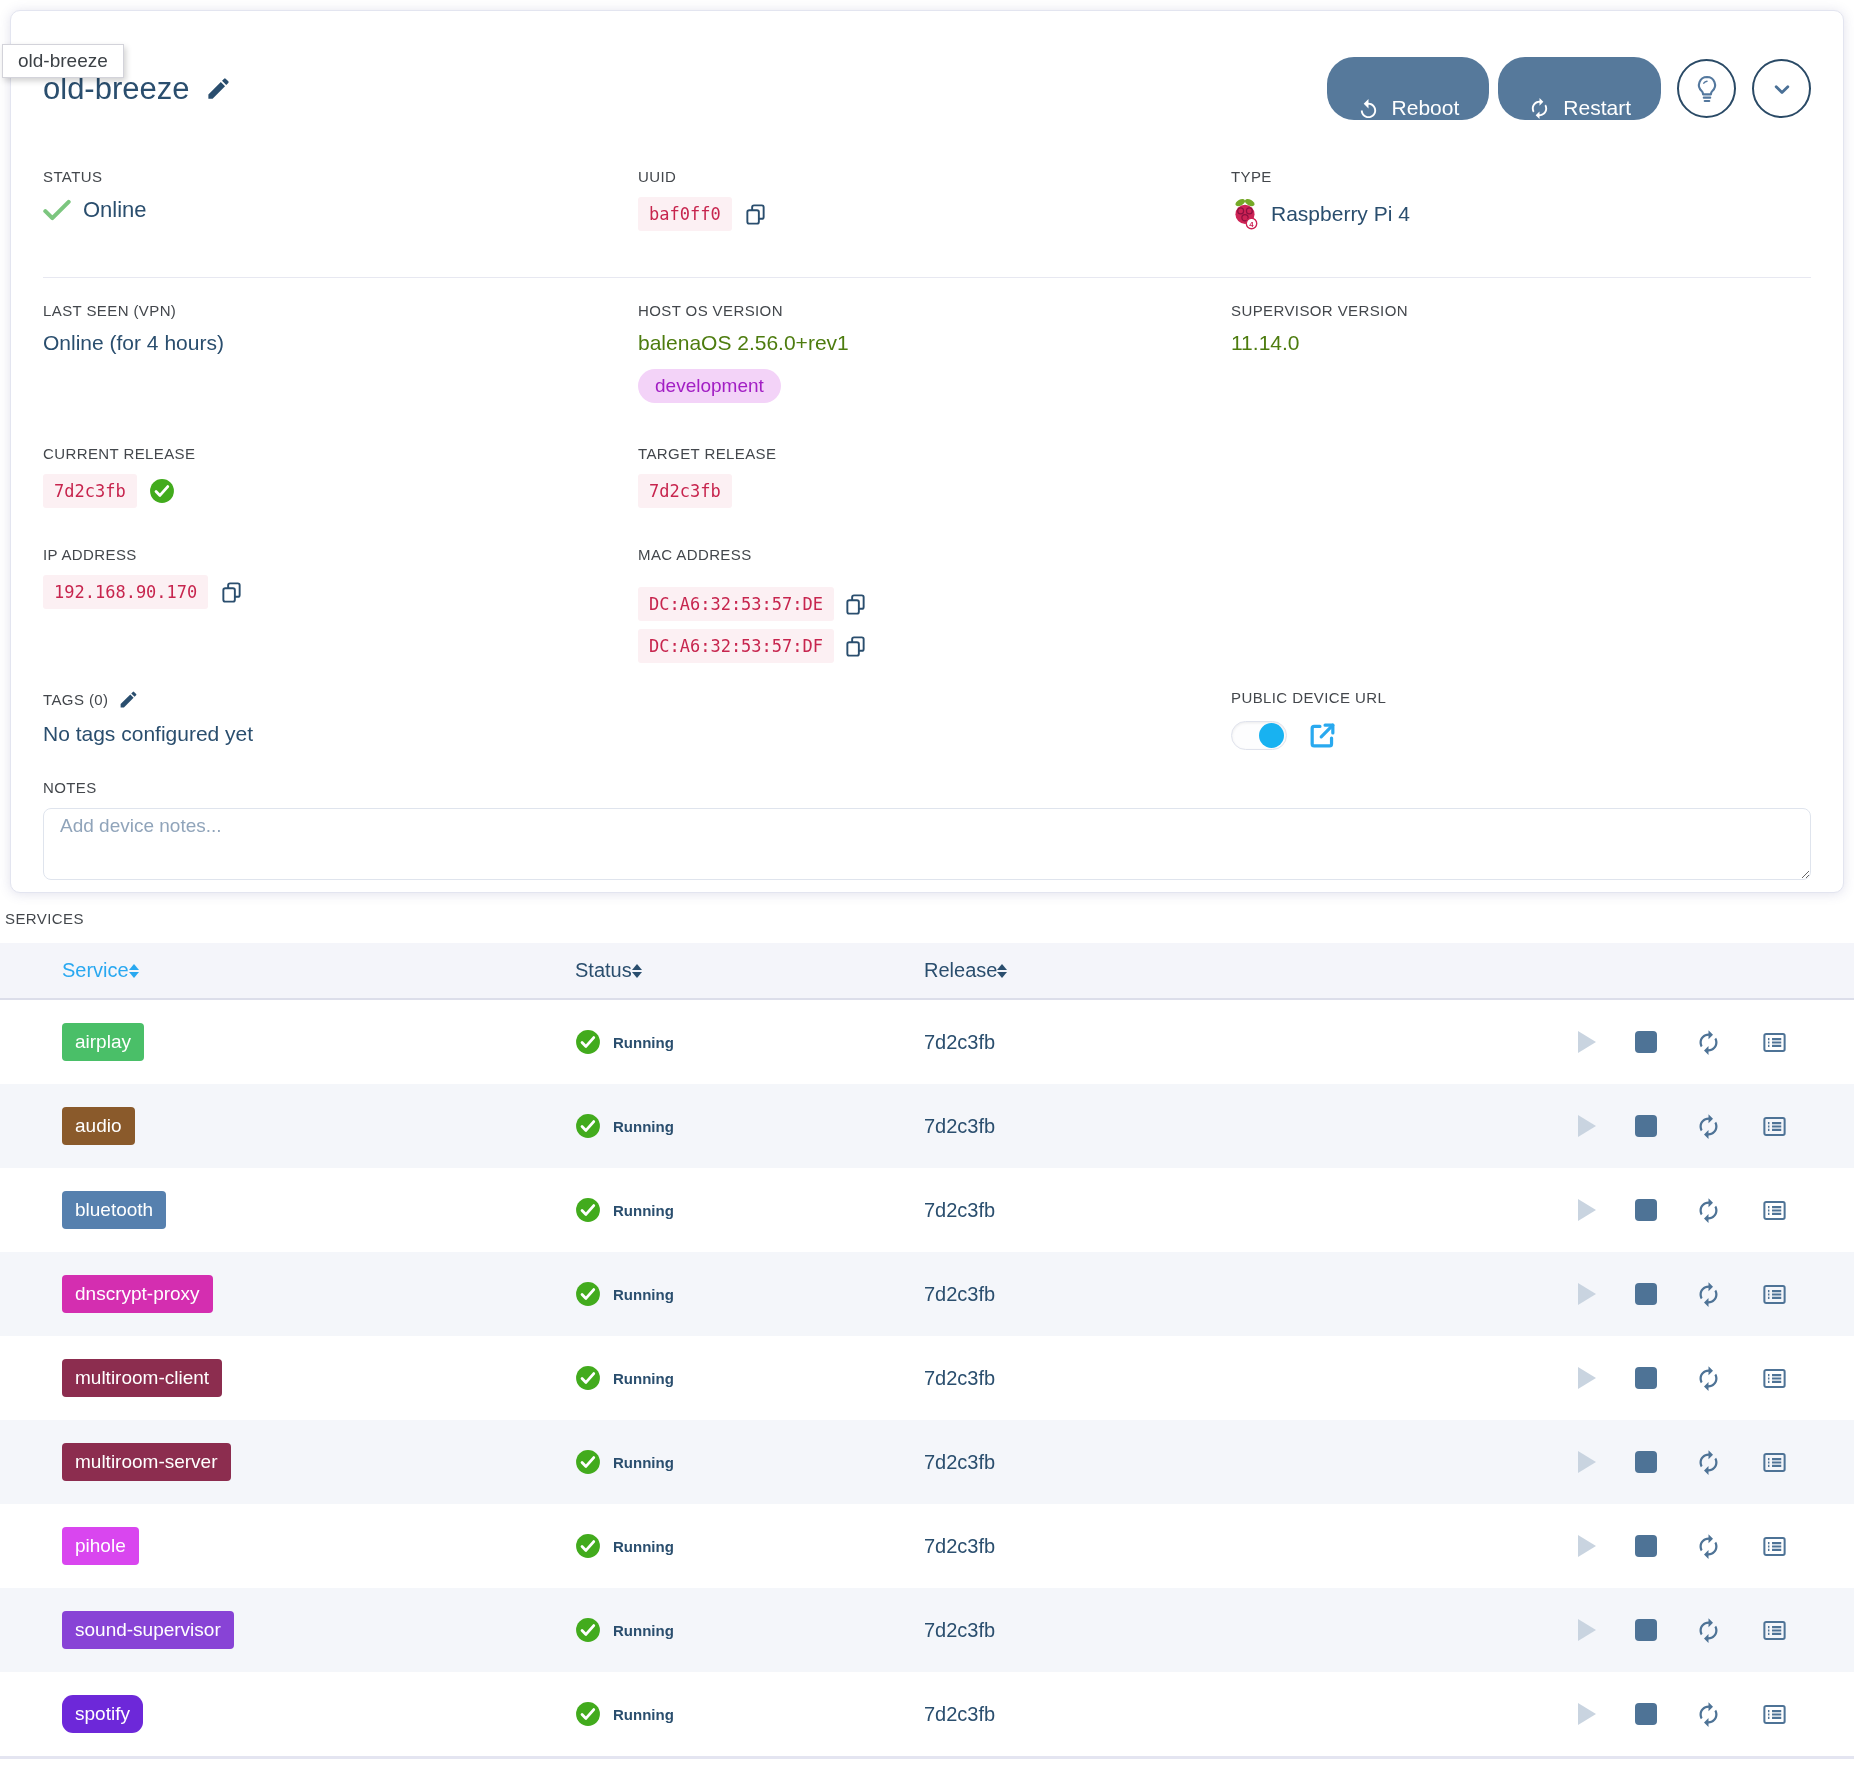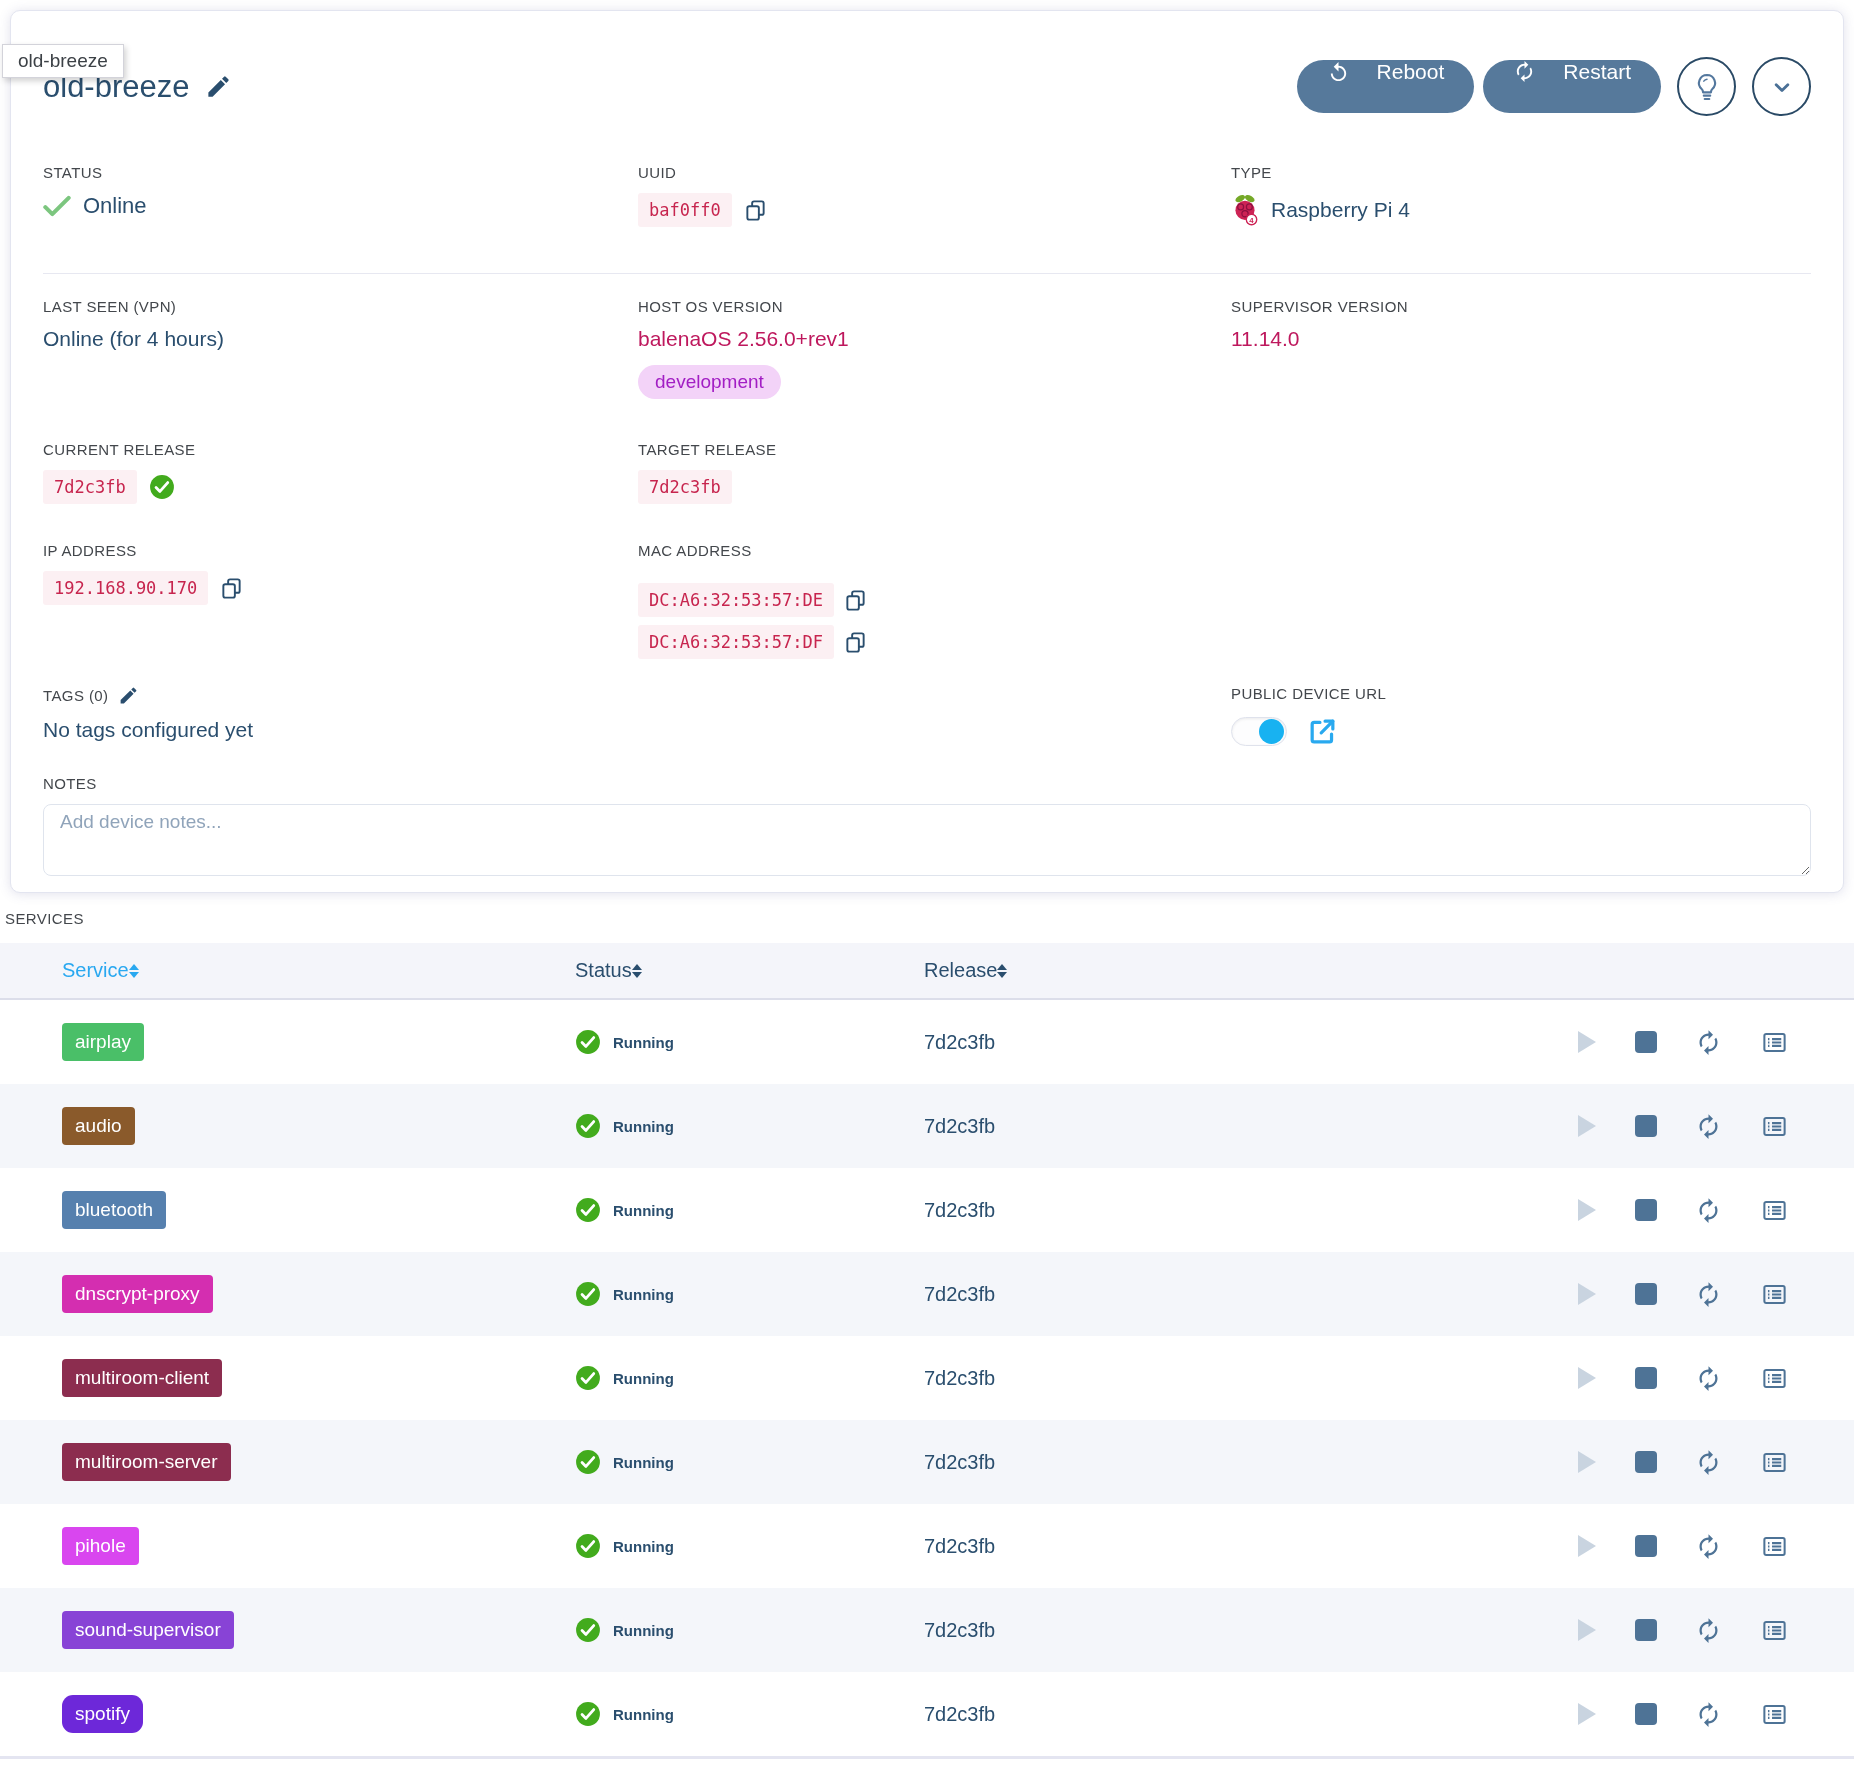--- a/index.html
+++ b/index.html
@@ -23,44 +23,44 @@
     position: absolute; left: 10px; top: 10px; width: 1834px; height: 883px;
     background: #fff; border: 1px solid #e3e5f0; border-radius: 10px;
     box-shadow: 0 1px 12px rgba(90,90,150,.18);
     padding: 0 32px; overflow: hidden;
   }
   .card-header { padding-top: 46px; display: flex; align-items: center; justify-content: space-between; }
   .title-row { display: flex; align-items: center; gap: 16px; }
   .device-title { font-size: 31px; font-weight: 500; color: #2a4e6e; }
   .header-actions { display: flex; align-items: center; gap: 9px; }
   .btn-pill {
-    height: 53px; padding: 0 30px; border: none; border-radius: 27px;
+    height: 63px; padding: 0 30px; border: none; border-radius: 27px;
     background: #56799b; color: #fff; font-size: 21px; font-family: inherit;
-    display: inline-flex; align-items: flex-start; gap: 27px; cursor: pointer;
+    display: inline-flex; align-items: flex-end; gap: 12px; cursor: pointer;
   }
   .btn-circle {
     width: 59px; height: 59px; border-radius: 50%; background: #fff;
     border: 2px solid #2a4a66; display: inline-flex; align-items: center; justify-content: center;
     cursor: pointer; margin-left: 7px;
   }
   
   .info-grid { display: grid; grid-template-columns: 595px 593px 1fr; }
   .g1 { margin-top: 48px; }
   .divider { height: 1px; background: #e7e8f1; margin-top: 46px; }
   .g2 { margin-top: 24px; }
   .g3 { margin-top: 42px; }
   .g4 { margin-top: 38px; }
   .g5 { margin-top: 26px; }
   .notes-block { margin-top: 28px; }
   .field-label {
     font-size: 15px; color: #43474c; font-weight: 500; letter-spacing: .4px;
     display: flex; align-items: center; gap: 10px;
   }
   .field-value { margin-top: 12px; font-size: 21px; color: #2a4e6e; display: flex; align-items: center; gap: 12px; }
-  .link-value { color: #be185d; cursor: pointer; }
+  .link-value { color: #4d7c0f; cursor: pointer; }
   .dev-badge {
     display: inline-block; margin-top: 14px; background: #f3d3f8; color: #a21ec4;
     font-size: 19px; padding: 6px 17px; border-radius: 17px;
   }
   .code-chip {
     font-family: "DejaVu Sans Mono", monospace; font-size: 17px;
     color: #c7254e; background: #fcf0f3; padding: 7px 11px; border-radius: 3px;
     display: inline-block;
   }
   .chip-row { display: flex; align-items: center; gap: 10px; }

